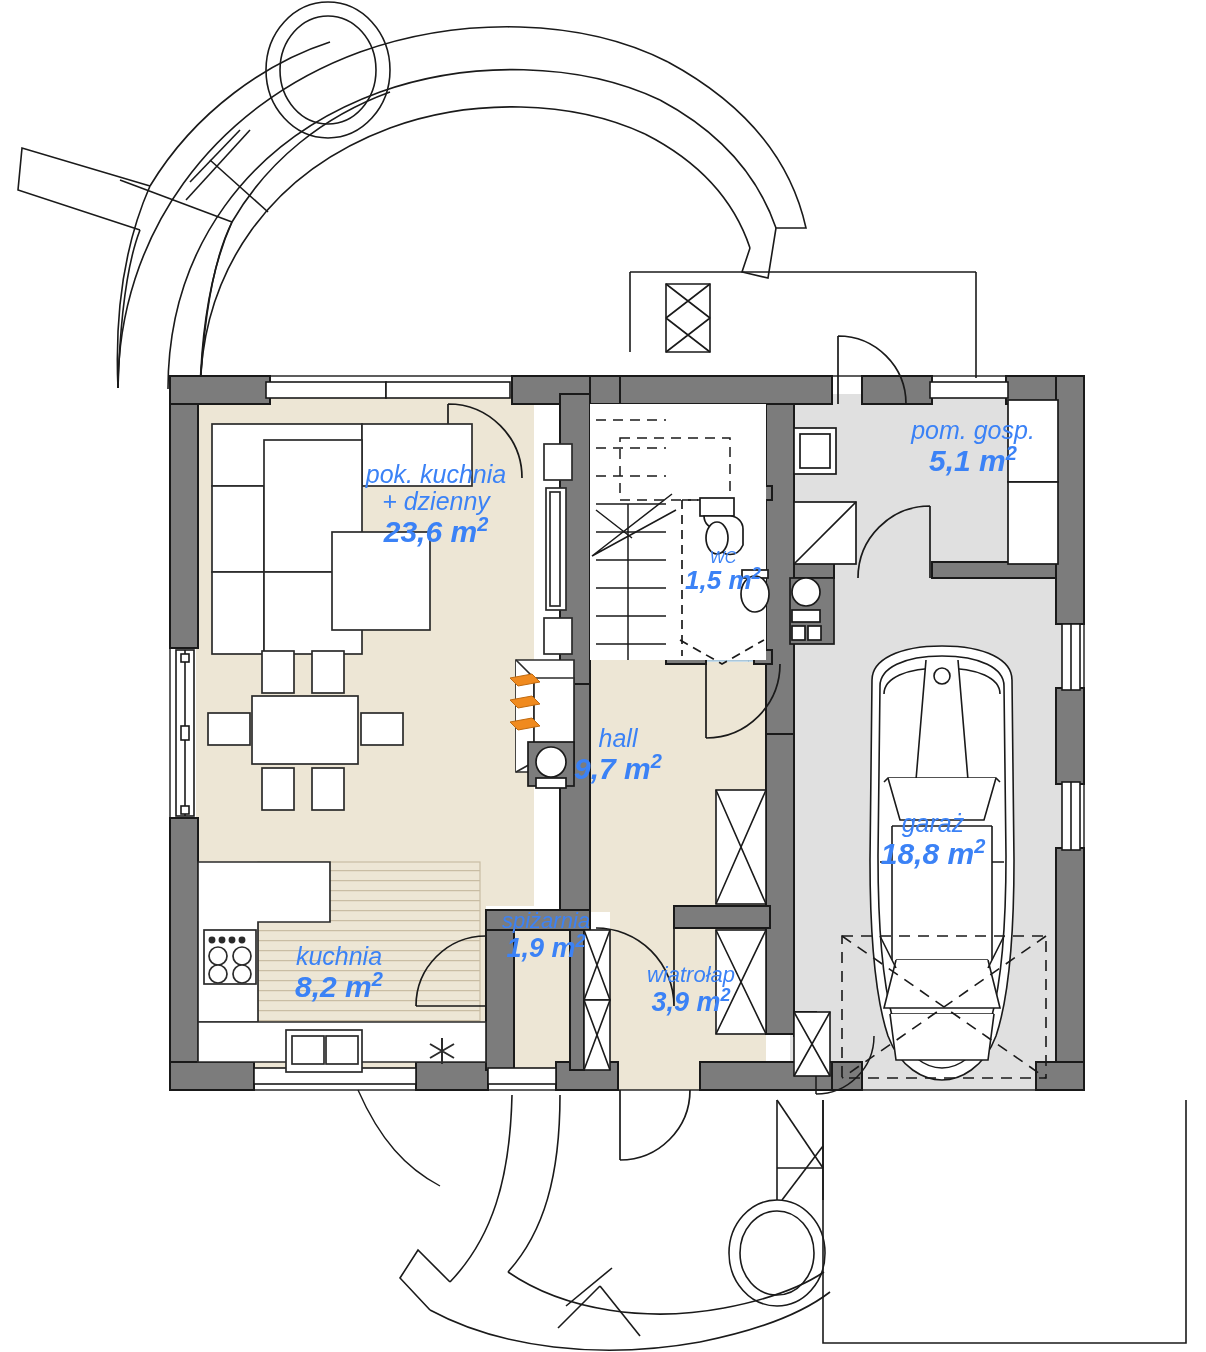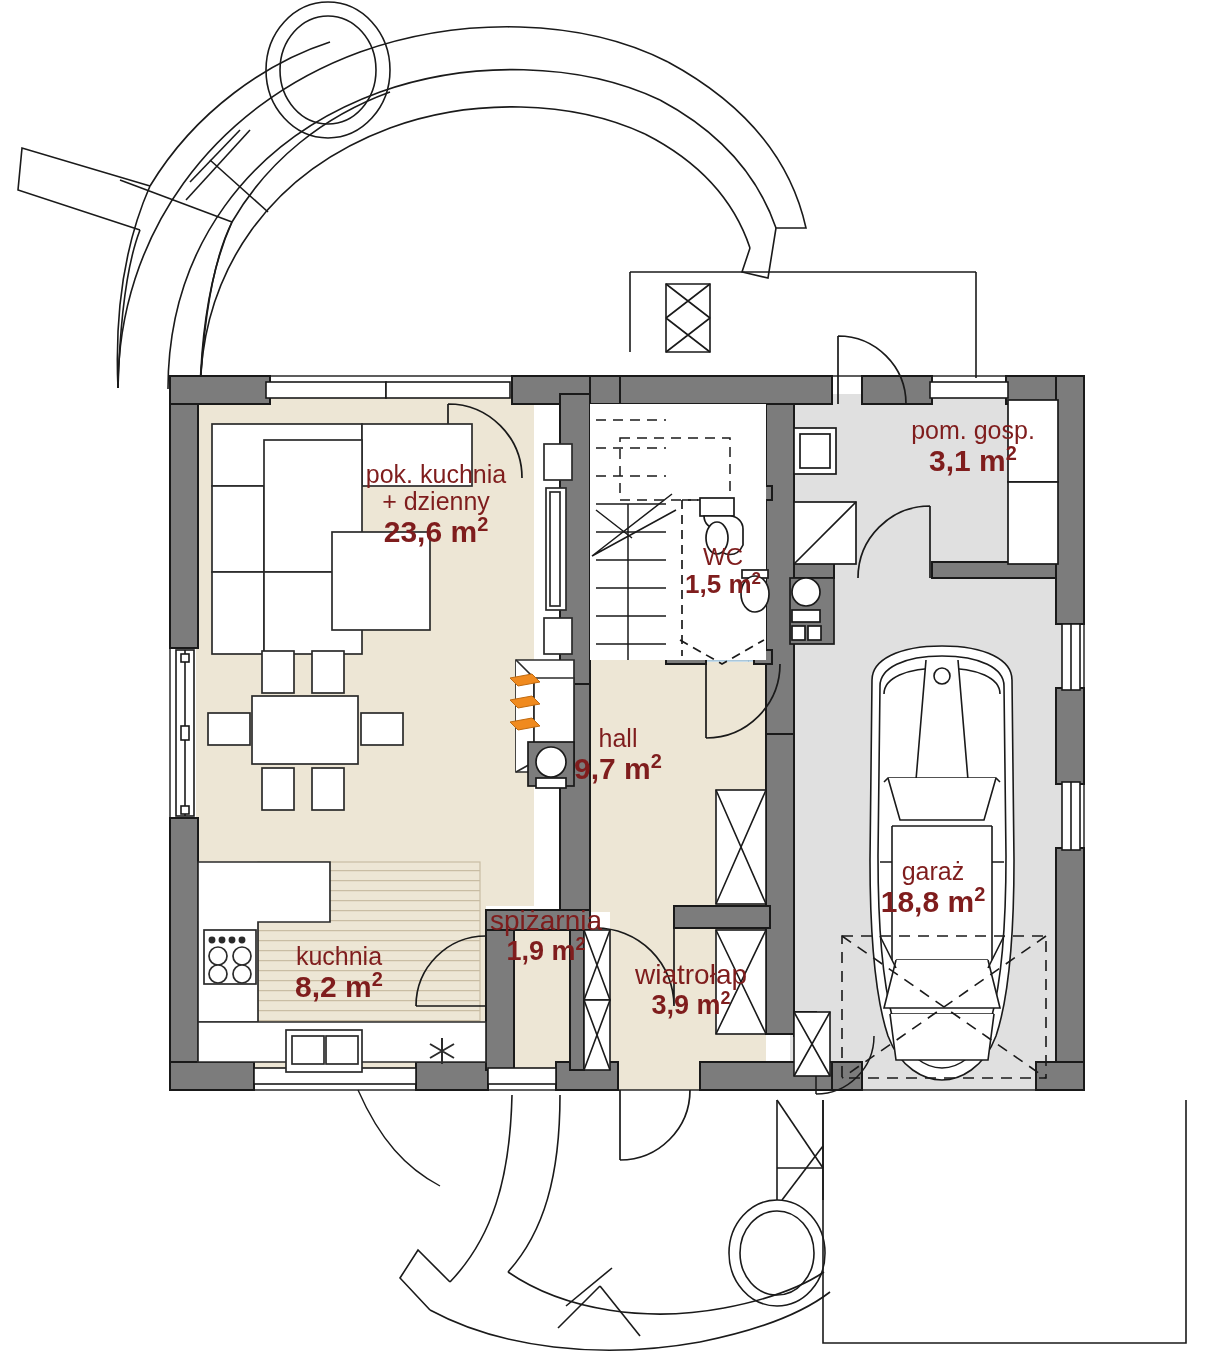--- a/index.html
+++ b/index.html
@@ -1,26 +1,26 @@
 <!DOCTYPE html>
 <html><head>
 <meta charset="utf-8">
 <style>
   html,body{margin:0;padding:0;background:#ffffff;}
   body{width:1206px;height:1352px;position:relative;overflow:hidden;
        font-family:"Liberation Sans", sans-serif;}
   #plan{position:absolute;left:0;top:0;width:1206px;height:1352px;}
-  .lbl{position:absolute;text-align:center;color:#7f1d1d;pointer-events:none;}
+  .lbl{position:absolute;text-align:center;color:#3b82f6;pointer-events:none;font-style:italic;}
   .lbl .nm{display:block;font-size:25px;font-weight:400;line-height:1.08;white-space:nowrap;}
   .lbl .ar{display:block;font-size:30px;font-weight:700;line-height:1.12;white-space:nowrap;}
   .lbl .ar sup{font-size:20px;font-weight:700;vertical-align:super;line-height:0;}
-  .lbl.sm .nm{font-size:28px;}
+  .lbl.sm .nm{font-size:22px;}
   .lbl.sm .ar{font-size:27px;}
   .lbl.sm .ar sup{font-size:18px;}
-  .lbl.tiny .nm{font-size:24px;}
+  .lbl.tiny .nm{font-size:16px;}
   .lbl.tiny .ar{font-size:26px;}
   .lbl.tiny .ar sup{font-size:17px;}
 </style>
 </head>
 <body>
 
 <svg id="plan" viewBox="0 0 1206 1352" xmlns="http://www.w3.org/2000/svg">
   <defs>
     <pattern id="hatchKitchen" width="1" height="10" patternUnits="userSpaceOnUse">
       <line x1="0" y1="0.5" x2="1" y2="0.5" stroke="#c9bda4" stroke-width="1.4"></line>
@@ -372,21 +372,21 @@
   <span class="ar"><span>23,6 m</span><sup>2</sup></span>
 </div>
 
 <div class="lbl tiny" style="left:723px;top:572px;transform:translate(-50%,-50%);">
   <span class="nm">WC</span>
   <span class="ar"><span>1,5 m</span><sup>2</sup></span>
 </div>
 
 <div class="lbl" style="left:973px;top:447px;transform:translate(-50%,-50%);">
   <span class="nm">pom. gosp.</span>
-  <span class="ar"><span>3,1 m</span><sup>2</sup></span>
+  <span class="ar"><span>5,1 m</span><sup>2</sup></span>
 </div>
 
 <div class="lbl" style="left:618px;top:755px;transform:translate(-50%,-50%);">
   <span class="nm">hall</span>
   <span class="ar"><span>9,7 m</span><sup>2</sup></span>
 </div>
 
 <div class="lbl" style="left:339px;top:925px;transform:translate(-50%,-50%);margin-top:48px;">
   <span class="nm">kuchnia</span>
   <span class="ar"><span>8,2 m</span><sup>2</sup></span>
@@ -395,16 +395,16 @@
 <div class="lbl sm" style="left:546px;top:936px;transform:translate(-50%,-50%);">
   <span class="nm">spiżarnia</span>
   <span class="ar"><span>1,9 m</span><sup>2</sup></span>
 </div>
 
 <div class="lbl sm" style="left:691px;top:990px;transform:translate(-50%,-50%);">
   <span class="nm">wiatrołap</span>
   <span class="ar"><span>3,9 m</span><sup>2</sup></span>
 </div>
 
-<div class="lbl" style="left:933px;top:840px;transform:translate(-50%,-50%);margin-top:48px;">
+<div class="lbl" style="left:933px;top:840px;transform:translate(-50%,-50%);">
   <span class="nm">garaż</span>
   <span class="ar"><span>18,8 m</span><sup>2</sup></span>
 </div>
 
 </body></html>

